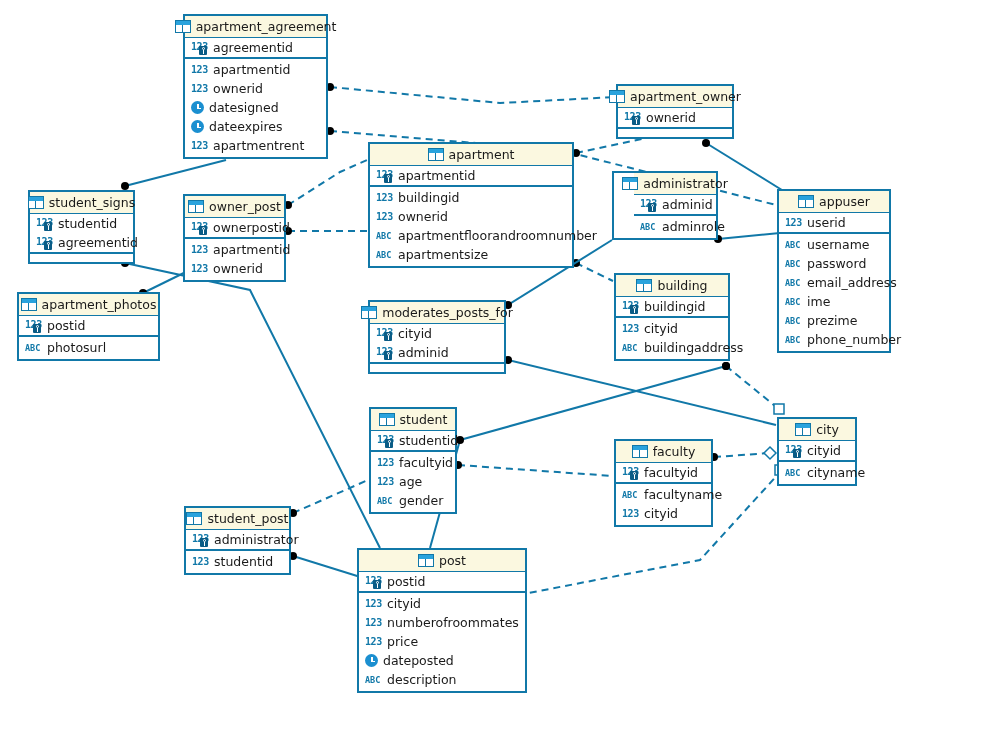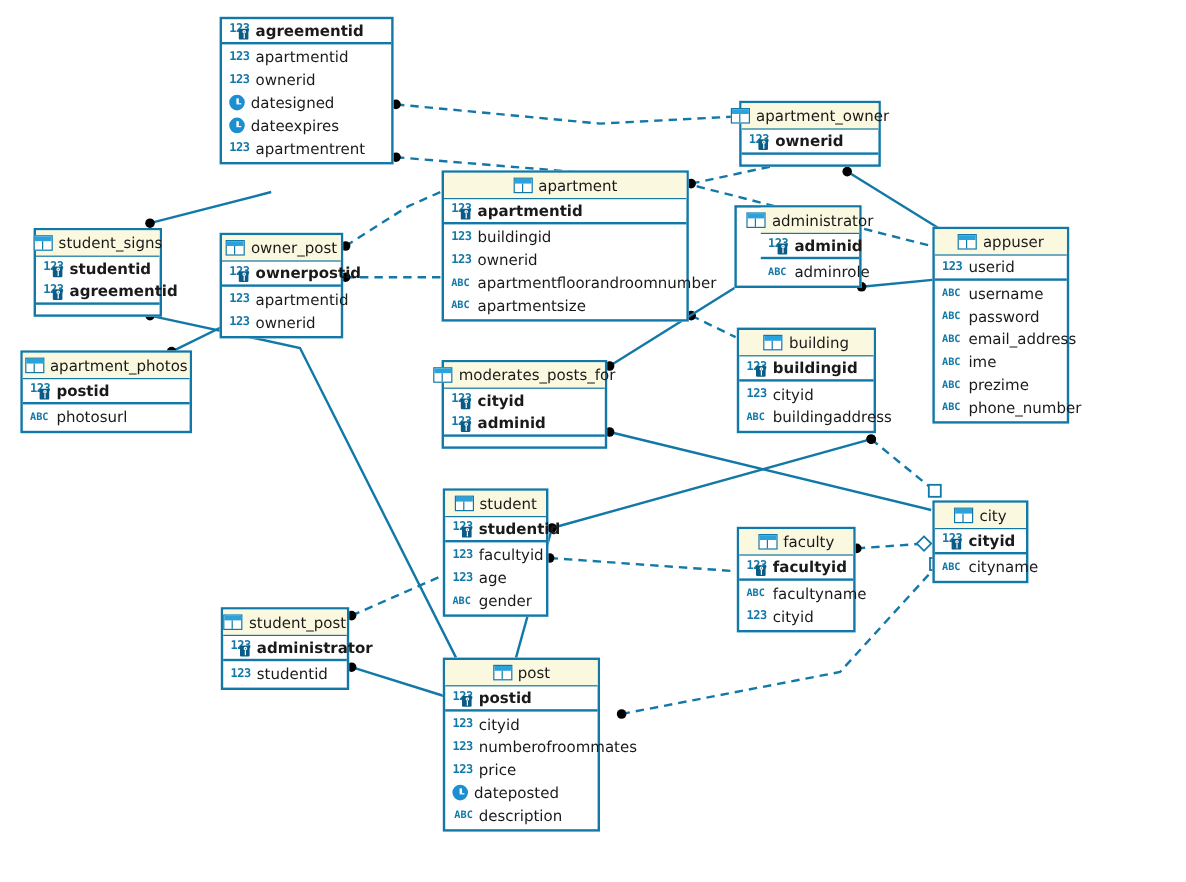--- a/index.html
+++ b/index.html
@@ -12,21 +12,21 @@
        background:#ffffff;}
   .thead{background:#fbf8e0;border-bottom:1px solid #1178a8;
          height:21px;display:flex;align-items:center;justify-content:center;gap:5px;
          padding:0 6px;}
   .tname{font-size:12.5px;color:#1a1a1a;white-space:nowrap;}
   .pkbox{border-bottom:2px solid #1178a8;}
   .body-sec{padding:1px 0 2px 0;}
   .row{height:19px;display:flex;align-items:center;gap:5px;padding:0 6px;
        white-space:nowrap;}
   .row .nm{font-size:12.5px;color:#1a1a1a;}
-  .row.pk .nm{font-weight:bold;}
+  .row.pk .nm{font-weight:normal;}
   .empty-sec{height:8px;}
 
   
   .ic{flex:0 0 auto;display:inline-block;position:relative;}
   .ic-table{width:14px;height:11px;background:#ffffff;border:1px solid #1178a8;}
   .ic-table::before{content:"";position:absolute;left:0;top:0;right:0;height:4px;
       background:#2aa3dd;}
   .ic-table::after{content:"";position:absolute;left:6px;top:4px;bottom:0;
       width:1px;background:#1178a8;}
   .ic-num{width:17px;height:13px;line-height:13px;font-size:10px;font-weight:bold;
@@ -96,20 +96,24 @@
       <path d="M293,513 L368,480" fill="none" stroke="#1178a8" stroke-width="2" stroke-dasharray="7,5"></path>
       <circle cx="293" cy="513" r="4" fill="#000000"></circle>
       <path d="M293,556 L370,580" fill="none" stroke="#1178a8" stroke-width="2"></path>
       <circle cx="293" cy="556" r="4" fill="#000000"></circle>
       <path d="M518,595 L700,560 L782,470" fill="none" stroke="#1178a8" stroke-width="2" stroke-dasharray="7,5"></path>
       <circle cx="518" cy="595" r="4" fill="#000000"></circle>
       <rect x="775" y="465" width="10" height="10" fill="#ffffff" stroke="#1178a8" stroke-width="1.5"></rect>
     </svg>
   <div id="tables-layer">
       <div class="tbl" style="left: 183px; top: 14px; width: 145px;">
+        <div class="thead">
+          <span class="ic ic-table"></span>
+          <span class="tname">apartment_agreement</span>
+        </div>
         <div class="pkbox">
           <div class="row pk">
             <span class="ic ic-key">
               <span class="dig">123</span>
               <span class="kb"></span>
             </span>
             <span class="nm">agreementid</span>
           </div>
         </div>
         <div class="body-sec">
@@ -449,21 +453,21 @@
             <span class="nm">administrator</span>
           </div>
         </div>
         <div class="body-sec">
           <div class="row">
             <span class="ic ic-num">123</span>
             <span class="nm">studentid</span>
           </div>
         </div>
       </div>
-      <div class="tbl" style="left: 369px; top: 548px; width: 131px; text-align: right;">
+      <div class="tbl" style="left: 357px; top: 548px; width: 170px;">
         <div class="thead">
           <span class="ic ic-table"></span>
           <span class="tname">post</span>
         </div>
         <div class="pkbox">
           <div class="row pk">
             <span class="ic ic-key">
               <span class="dig">123</span>
               <span class="kb"></span>
             </span>

